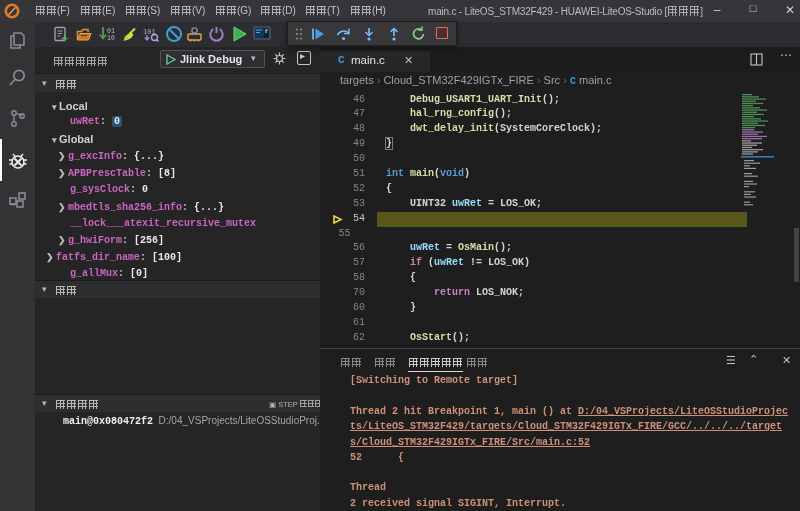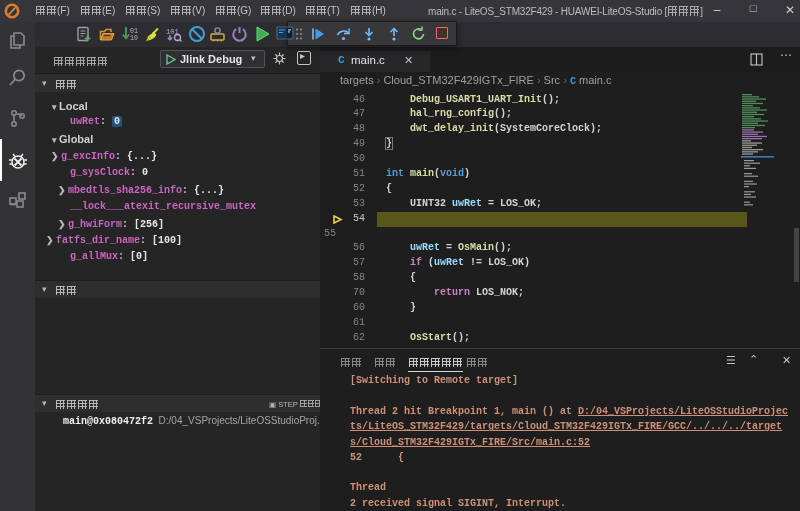--- a/index.html
+++ b/index.html
@@ -89,21 +89,22 @@
 
   <div class="abs" style="left:0;top:26px;width:285px;height:19px;background:#2e2e30;border-top:1px solid #1c1c1e">
     <span class="abs" style="left:7px;top:4px;color:#b6b6b6;font-size:9px">▾</span>
     <span class="abs" style="left:20px;top:4px;font-weight:bold;font-size:11px;color:#d0d0d0"><span class="cj s"></span><span class="cj s"></span></span>
   </div>
 
   <div id="rows" class="abs mono" style="left:0;top:50.6px;width:285px;font-size:10px;font-weight:bold">
       <div style="height:16.85px;line-height:16.85px;padding-left:17px;white-space:pre"><span style="color:#b6b6b6;font-size:9px;font-family:'Liberation Sans'">▾ </span><span style="font-family:'Liberation Sans';font-weight:bold;color:#d0d0d0;font-size:11px">Local</span></div>
       <div style="height:16.85px;line-height:16.85px;padding-left:35px;white-space:pre"><span style="color:#cb66c0">uwRet</span><span style="color:#cccccc">: </span><span style="background:#275379;border-radius:2px;padding:0 2px;color:#e8e8e8">0</span></div>
       <div style="height:16.85px;line-height:16.85px;padding-left:17px;white-space:pre"><span style="color:#b6b6b6;font-size:9px;font-family:'Liberation Sans'">▾ </span><span style="font-family:'Liberation Sans';font-weight:bold;color:#d0d0d0;font-size:11px">Global</span></div>
-      <div style="height:16.85px;line-height:16.85px;padding-left:16px;white-space:pre"><span style="color:#b6b6b6;font-size:9px;font-family:'Liberation Sans'">❯ </span><span style="color:#cb66c0">g_excInfo</span><span style="color:#cccccc">: </span><span style="color:#e8e8e8">{...}</span></div>
+      <div style="height:16.85px;line-height:16.85px;padding-left:23px;white-space:pre"><span style="color:#b6b6b6;font-size:9px;font-family:'Liberation Sans'">❯ </span><span style="color:#cb66c0">g_excInfo</span><span style="color:#cccccc">: </span><span style="color:#e8e8e8">{...}</span></div>
+      <div style="height:16.85px;line-height:16.85px;padding-left:23px;white-space:pre"><span style="color:#b6b6b6;font-size:9px;font-family:'Liberation Sans'">❯ </span><span style="color:#cb66c0">APBPrescTable</span><span style="color:#cccccc">: </span><span style="color:#e8e8e8">[8]</span></div>
       <div style="height:16.85px;line-height:16.85px;padding-left:35px;white-space:pre"><span style="color:#cb66c0">g_sysClock</span><span style="color:#cccccc">: </span><span style="color:#e8e8e8">0</span></div>
       <div style="height:16.85px;line-height:16.85px;padding-left:23px;white-space:pre"><span style="color:#b6b6b6;font-size:9px;font-family:'Liberation Sans'">❯ </span><span style="color:#cb66c0">mbedtls_sha256_info</span><span style="color:#cccccc">: </span><span style="color:#e8e8e8">{...}</span></div>
       <div style="height:16.85px;line-height:16.85px;padding-left:35px;white-space:pre"><span style="color:#cb66c0">__lock___atexit_recursive_mutex</span></div>
       <div style="height:16.85px;line-height:16.85px;padding-left:23px;white-space:pre"><span style="color:#b6b6b6;font-size:9px;font-family:'Liberation Sans'">❯ </span><span style="color:#cb66c0">g_hwiForm</span><span style="color:#cccccc">: </span><span style="color:#e8e8e8">[256]</span></div>
       <div style="height:16.85px;line-height:16.85px;padding-left:11px;white-space:pre"><span style="color:#b6b6b6;font-size:9px;font-family:'Liberation Sans'">❯ </span><span style="color:#cb66c0">fatfs_dir_name</span><span style="color:#cccccc">: </span><span style="color:#e8e8e8">[100]</span></div>
       <div style="height:16.85px;line-height:16.85px;padding-left:35px;white-space:pre"><span style="color:#cb66c0">g_allMux</span><span style="color:#cccccc">: </span><span style="color:#e8e8e8">[0]</span></div>
     </div>
 
   <div class="abs" style="left:0;top:233px;width:285px;height:18px;background:#2e2e30;border-top:1px solid #1c1c1e">
     <span class="abs" style="left:7px;top:3px;color:#b6b6b6;font-size:9px">▾</span>
@@ -142,21 +143,21 @@
       <div style="position:relative;height:14.9px;line-height:14.9px;white-space:pre"><span style="position:absolute;left:0;width:41px;text-align:right;color:#858585;font-weight:normal">47</span><span style="position:absolute;left:62px"><span style="color:#d4d4d4">    </span><span style="color:#dcdcaa">hal_rng_config</span><span style="color:#d4d4d4">();</span></span></div>
       <div style="position:relative;height:14.9px;line-height:14.9px;white-space:pre"><span style="position:absolute;left:0;width:41px;text-align:right;color:#858585;font-weight:normal">48</span><span style="position:absolute;left:62px"><span style="color:#d4d4d4">    </span><span style="color:#dcdcaa">dwt_delay_init</span><span style="color:#d4d4d4">(</span><span style="color:#d4d4d4">SystemCoreClock</span><span style="color:#d4d4d4">);</span></span></div>
       <div style="position:relative;height:14.9px;line-height:14.9px;white-space:pre"><span style="position:absolute;left:0;width:41px;text-align:right;color:#858585;font-weight:normal">49</span><span style="position:absolute;left:62px"><span style="outline:1px solid #7a7a7a">}</span></span></div>
       <div style="position:relative;height:14.9px;line-height:14.9px;white-space:pre"><span style="position:absolute;left:0;width:41px;text-align:right;color:#858585;font-weight:normal">50</span><span style="position:absolute;left:62px"></span></div>
       <div style="position:relative;height:14.9px;line-height:14.9px;white-space:pre"><span style="position:absolute;left:0;width:41px;text-align:right;color:#858585;font-weight:normal">51</span><span style="position:absolute;left:62px"><span style="color:#569cd6">int</span><span style="color:#d4d4d4"> </span><span style="color:#dcdcaa">main</span><span style="color:#d4d4d4">(</span><span style="color:#569cd6">void</span><span style="color:#d4d4d4">)</span></span></div>
       <div style="position:relative;height:14.9px;line-height:14.9px;white-space:pre"><span style="position:absolute;left:0;width:41px;text-align:right;color:#858585;font-weight:normal">52</span><span style="position:absolute;left:62px"><span style="color:#d4d4d4">{</span></span></div>
       <div style="position:relative;height:14.9px;line-height:14.9px;white-space:pre"><span style="position:absolute;left:0;width:41px;text-align:right;color:#858585;font-weight:normal">53</span><span style="position:absolute;left:62px"><span style="color:#d4d4d4">    </span><span style="color:#d4d4d4">UINT32</span><span style="color:#d4d4d4"> </span><span style="color:#9cdcfe">uwRet</span><span style="color:#d4d4d4"> = LOS_OK;</span></span></div>
       <div style="position:relative;height:14.9px;line-height:14.9px;white-space:pre"><div style="position:absolute;left:53px;top:0;width:370px;height:100%;background:#57571a"></div><svg style="position:absolute;left:9px;top:3px" width="10" height="9" viewBox="0 0 10 9">
           <path d="M1 1l7 3.5L1 8z" fill="none" stroke="#e8d44d" stroke-width="1.6"></path>
         </svg><span style="position:absolute;left:0;width:41px;text-align:right;color:#c6c6c6;font-weight:normal">54</span></div>
-      <div style="position:relative;height:14.9px;line-height:14.9px;white-space:pre"><span style="position:absolute;left:0;width:41px;text-align:left;color:#858585;font-weight:normal">55</span><span style="position:absolute;left:62px"></span></div>
+      <div style="position:relative;height:14.9px;line-height:14.9px;white-space:pre"><span style="position:absolute;left:0;width:41px;text-align:center;color:#858585;font-weight:normal">55</span><span style="position:absolute;left:62px"></span></div>
       <div style="position:relative;height:14.9px;line-height:14.9px;white-space:pre"><span style="position:absolute;left:0;width:41px;text-align:right;color:#858585;font-weight:normal">56</span><span style="position:absolute;left:62px"><span style="color:#d4d4d4">    </span><span style="color:#9cdcfe">uwRet</span><span style="color:#d4d4d4"> = </span><span style="color:#dcdcaa">OsMain</span><span style="color:#d4d4d4">();</span></span></div>
       <div style="position:relative;height:14.9px;line-height:14.9px;white-space:pre"><span style="position:absolute;left:0;width:41px;text-align:right;color:#858585;font-weight:normal">57</span><span style="position:absolute;left:62px"><span style="color:#d4d4d4">    </span><span style="color:#c586c0">if</span><span style="color:#d4d4d4"> (</span><span style="color:#9cdcfe">uwRet</span><span style="color:#d4d4d4"> != LOS_OK)</span></span></div>
       <div style="position:relative;height:14.9px;line-height:14.9px;white-space:pre"><span style="position:absolute;left:0;width:41px;text-align:right;color:#858585;font-weight:normal">58</span><span style="position:absolute;left:62px"><span style="color:#d4d4d4">    {</span></span></div>
       <div style="position:relative;height:14.9px;line-height:14.9px;white-space:pre"><span style="position:absolute;left:0;width:41px;text-align:right;color:#858585;font-weight:normal">70</span><span style="position:absolute;left:62px"><span style="color:#d4d4d4">        </span><span style="color:#c586c0">return</span><span style="color:#d4d4d4"> LOS_NOK;</span></span></div>
       <div style="position:relative;height:14.9px;line-height:14.9px;white-space:pre"><span style="position:absolute;left:0;width:41px;text-align:right;color:#858585;font-weight:normal">60</span><span style="position:absolute;left:62px"><span style="color:#d4d4d4">    }</span></span></div>
       <div style="position:relative;height:14.9px;line-height:14.9px;white-space:pre"><span style="position:absolute;left:0;width:41px;text-align:right;color:#858585;font-weight:normal">61</span><span style="position:absolute;left:62px"></span></div>
       <div style="position:relative;height:14.9px;line-height:14.9px;white-space:pre"><span style="position:absolute;left:0;width:41px;text-align:right;color:#858585;font-weight:normal">62</span><span style="position:absolute;left:62px"><span style="color:#d4d4d4">    </span><span style="color:#dcdcaa">OsStart</span><span style="color:#d4d4d4">();</span></span></div>
     </div>
 
   <div id="minimap" class="abs" style="left:421px;top:43px;width:35px;height:258px"><svg width="60" height="258" viewBox="0 0 60 258">
@@ -246,21 +247,21 @@
       <path d="M3.5 5L7 1.5 10.5 5" stroke-width="1.5"></path>
       <circle cx="7" cy="12" r="1.6" fill="#75beff" stroke="none"></circle>
     </svg>
   <svg class="abs" style="left:123px;top:4px" width="15" height="15" viewBox="0 0 15 15" fill="none" stroke="#89d185" stroke-width="1.7">
     <path d="M12.5 8a5 5 0 1 1-2-4.2"></path>
       <path d="M11 .5v3.6H7.2" stroke-width="1.5"></path>
     </svg>
   <div class="abs" style="left:148px;top:5px;width:12px;height:12px;border:1.3px solid #ef6a5e;border-radius:1px;background:#45302c"></div>
 </div>
 
-<div class="abs" style="left:47px;top:22px;width:425px;height:25px">
+<div class="abs" style="left:24px;top:22px;width:425px;height:25px">
   <svg class="abs" style="left:29px;top:4px" width="15" height="17" viewBox="0 0 15 17">
     <rect x="2" y="1.5" width="10" height="13" rx="1" fill="none" stroke="#9aa0a6" stroke-width="1.4"></rect>
     <path d="M4.5 5h5M4.5 7.5h5M4.5 10h3" stroke="#9aa0a6" stroke-width="1"></path>
     <path d="M11.5 9.5v6M8.5 12.5h6" stroke="#56b06a" stroke-width="1.7"></path>
     </svg>
   <svg class="abs" style="left:52px;top:5px" width="16" height="15" viewBox="0 0 16 15">
     <path d="M1.5 13V4.5h4l1.5-2h5V5" fill="none" stroke="#d9913e" stroke-width="1.5"></path>
     <path d="M1.5 13l2.5-6.5h11L12.5 13z" fill="#c07828" stroke="#e8a44c" stroke-width="1"></path>
     <path d="M5 8.5h6" stroke="#5a3a14" stroke-width="1.2"></path>
     </svg>

